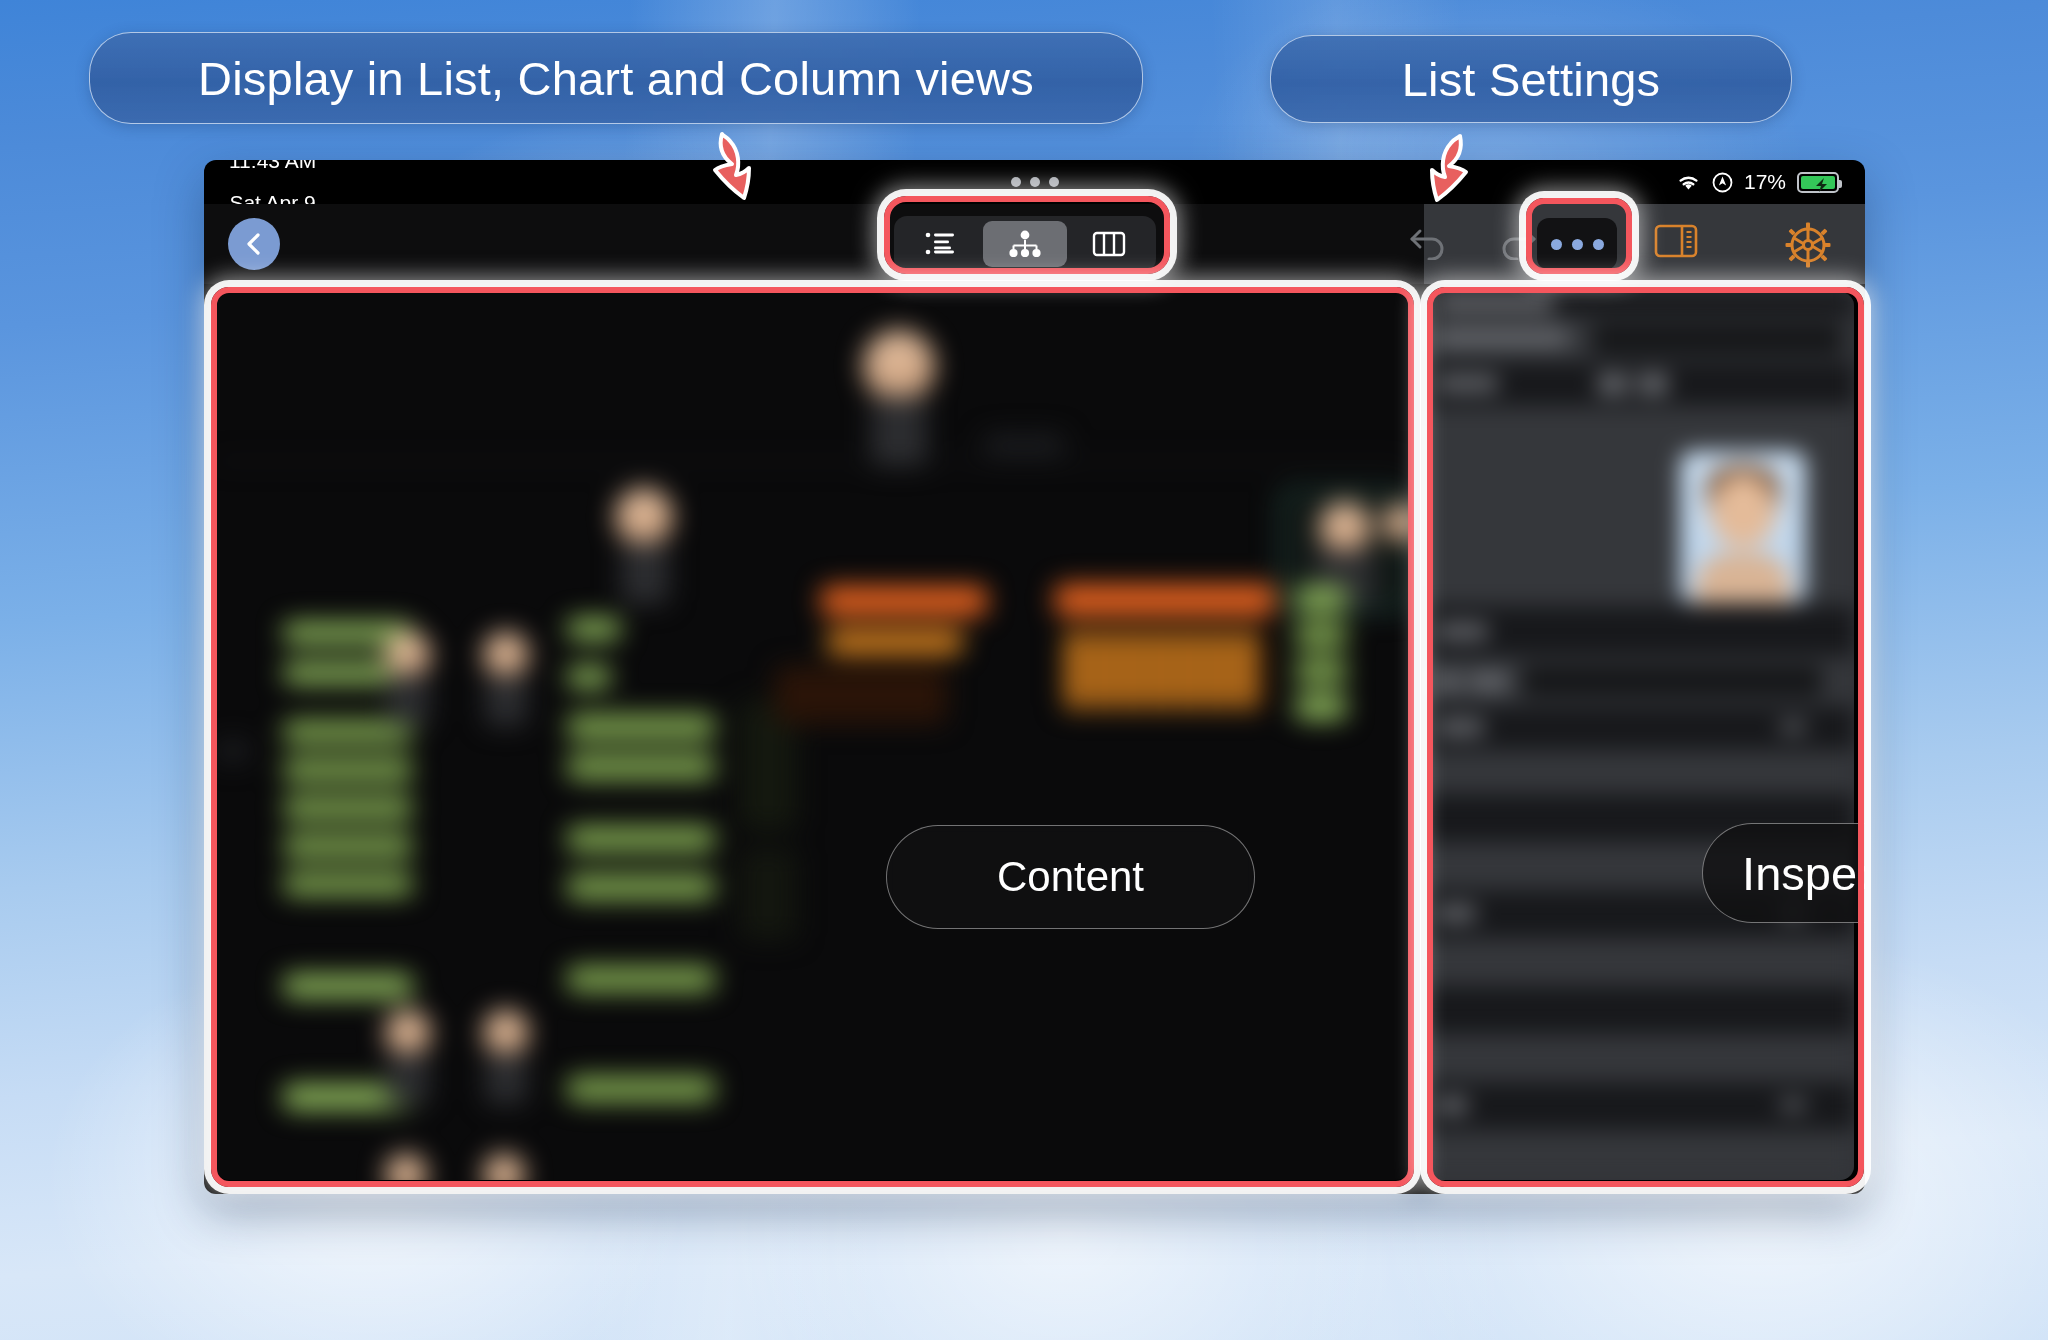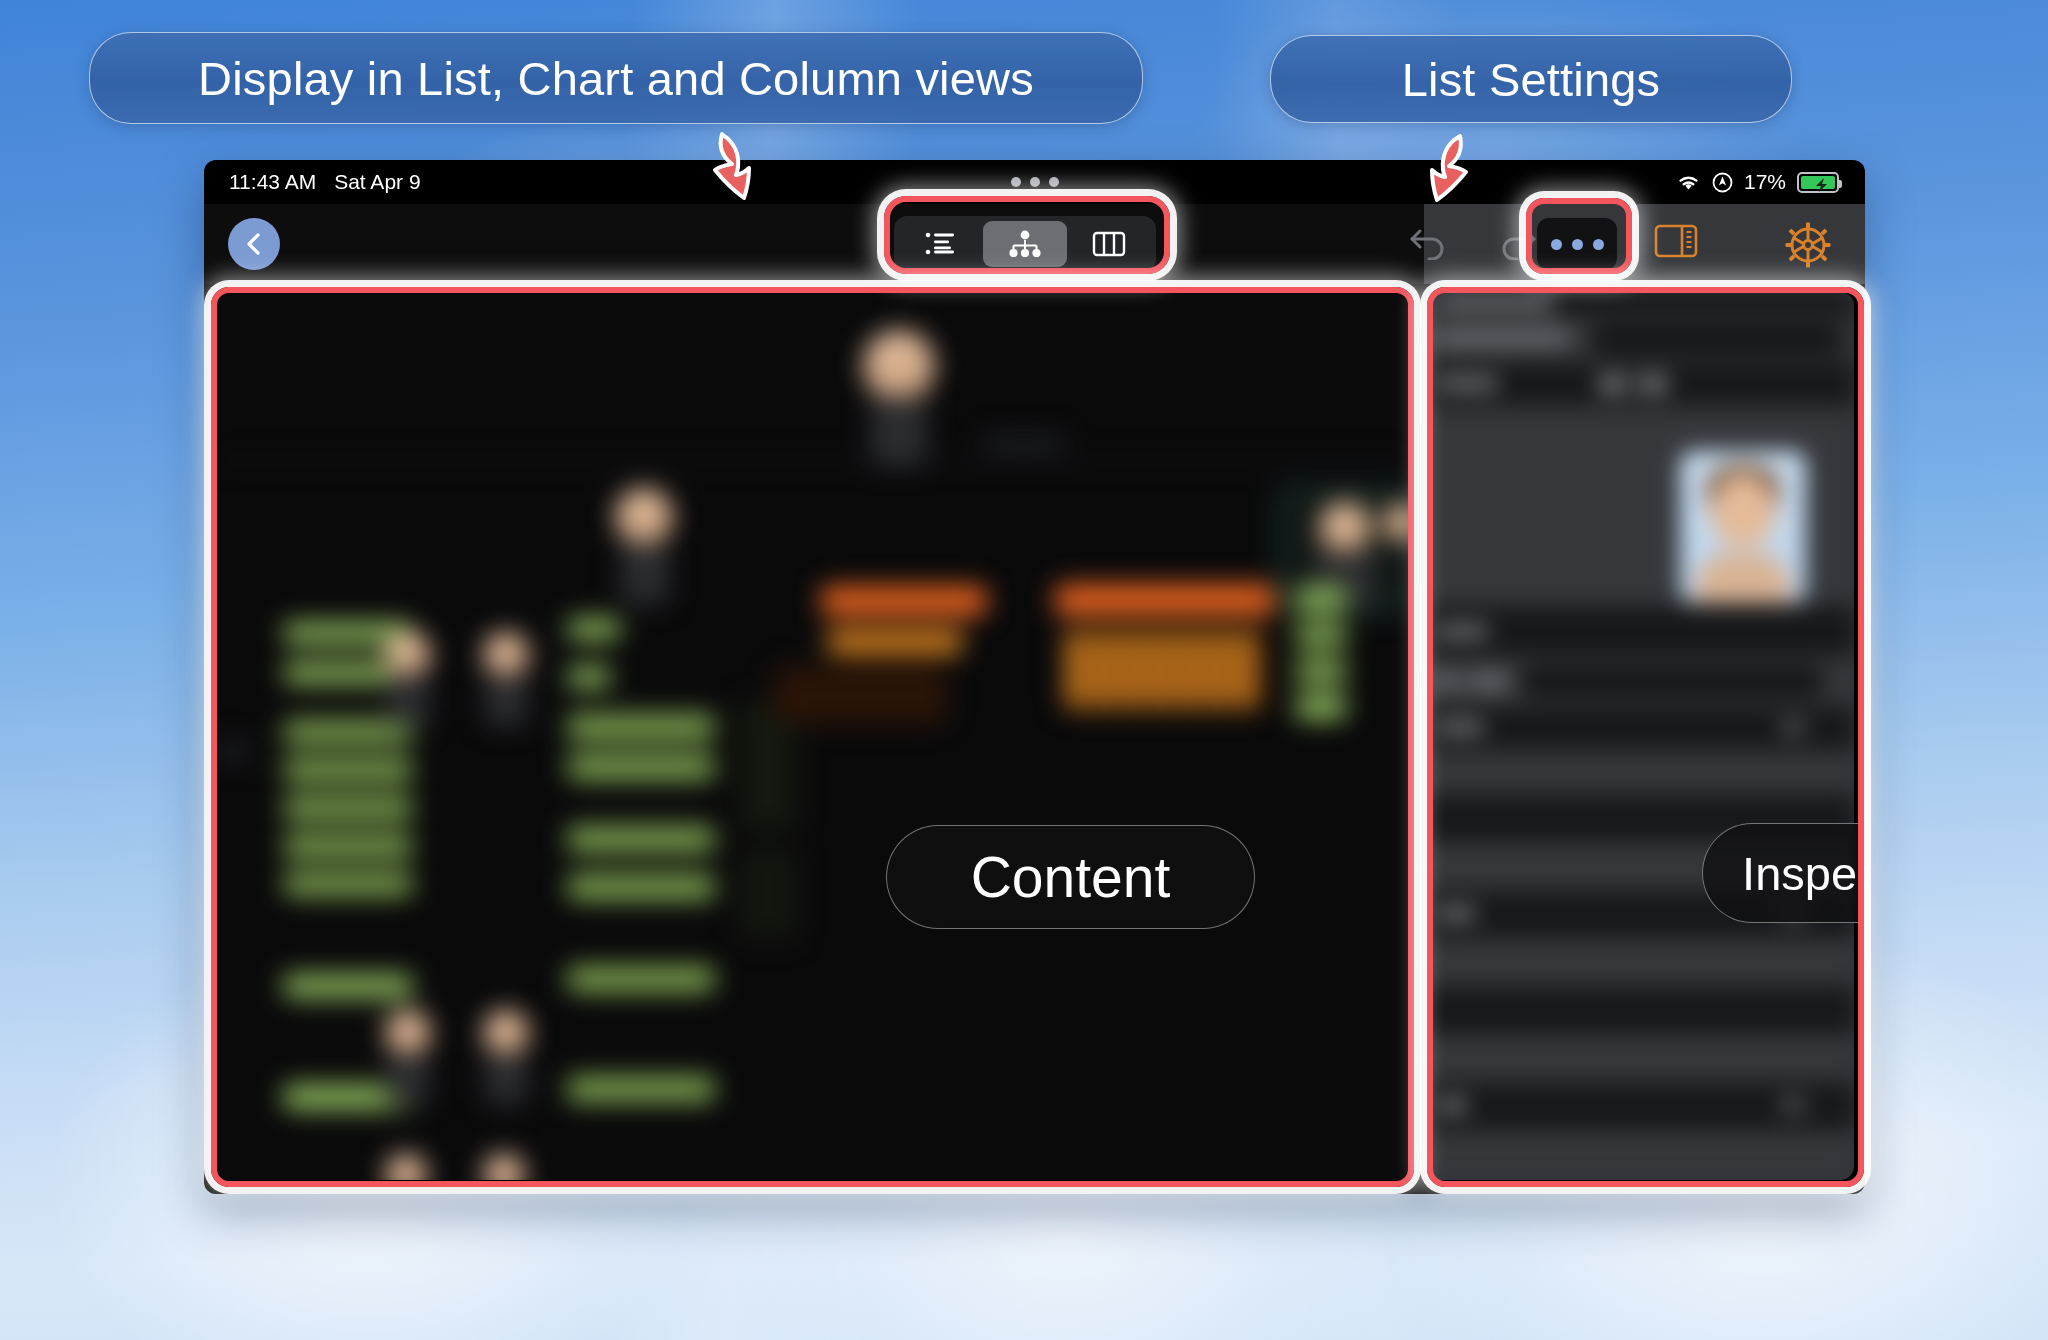--- a/index.html
+++ b/index.html
@@ -57,21 +57,21 @@
     overflow: hidden;
     box-shadow: 0 18px 48px rgba(18,44,84,.38);
   }
 
   
   #statusbar {
     position: absolute; left: 0; top: 0; width: 100%; height: 44px;
     display: flex; align-items: center;
     color: #fff; font-size: 21px;
   }
-  #sb-left { position: absolute; left: 25px; display: flex; gap: 18px; align-items: center; }
+  #sb-left { position: absolute; left: 25px; display: flex; gap: 18px; align-items: center; flex-direction: column; }
   #sb-handle { position: absolute; left: 50%; transform: translateX(-50%); display: flex; gap: 9px; }
   #sb-handle i { width: 10px; height: 10px; border-radius: 50%; background: #a9acb2; display: block; }
   #sb-right { position: absolute; right: 26px; display: flex; align-items: center; gap: 11px; font-size: 21px; }
   .sb-icon { display: inline-flex; align-items: center; }
 
   .battery {
     width: 42px; height: 21px; border: 2px solid #bfc3c9; border-radius: 5px;
     position: relative; padding: 2px;
   }
   .battery::after {
@@ -160,21 +160,21 @@
 
   
   .inner-pill {
     position:absolute; display:flex; align-items:center; justify-content:center;
     border-radius:60px; color:#fff;
     background: rgba(16,16,17,.80);
     border:1.5px solid rgba(255,255,255,.42);
     backdrop-filter: blur(4px);
     white-space:nowrap;
   }
-  #pill-content   { left:682px; top:665px; width:369px; height:104px; font-size:57px; }
+  #pill-content   { left:682px; top:665px; width:369px; height:104px; font-size:42px; }
   #pill-inspector { left:1498px; top:663px; width:297px; height:100px; font-size:47px; }
 
   
   .ring {
     position:absolute; border:6px solid #f4565d; border-radius:16px;
     box-shadow: 0 0 0 7px rgba(255,255,255,.92), 0 0 22px 10px rgba(255,255,255,.55);
     pointer-events:none;
   }
   #ring-seg       { left:884px; top:196px; width:286px; height:78px; border-radius:22px; }
   #ring-more      { left:1526px; top:198px; width:106px; height:76px; border-radius:18px; }

